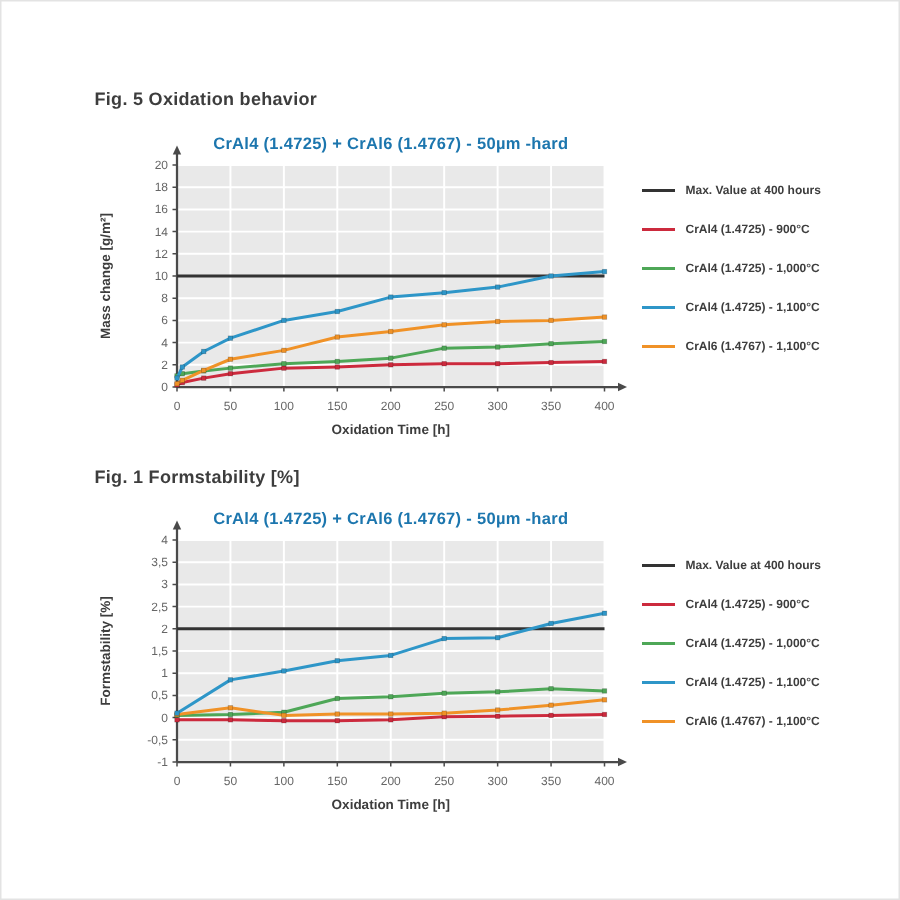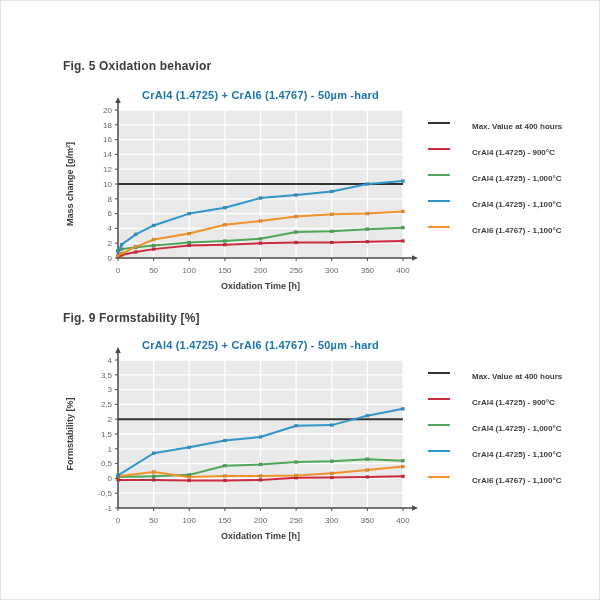--- a/index.html
+++ b/index.html
@@ -10,21 +10,21 @@
   .frame { position:absolute; inset:0; border:1px solid #e3e3e3; pointer-events:none; }
   .caption { position:absolute; font-weight:bold; font-size:12px; color:#3d3d3d; letter-spacing:.2px; }
   #caption1 { left:63px; top:59px; }
   #caption2 { left:63px; top:311px; }
   svg.chart { position:absolute; left:55px; width:380px; height:215px; }
   #chart1 { top:82px; }
   #chart2 { top:332px; }
   .legend { position:absolute; left:428px; width:160px; display:flex; flex-direction:column; gap:17px; }
   #legend1 { top:122px; }
   #legend2 { top:372px; }
-  .legend-item { display:flex; gap:22px; }
+  .legend-item { display:flex; align-items:center; gap:7px; }
   .legend-swatch { width:22px; height:2px; flex:none; }
   .legend-label { font-size:8px; font-weight:bold; color:#3d3d3d; white-space:nowrap; }
   svg text { font-family:"Liberation Sans", sans-serif; }
   .tick-label { font-size:8px; fill:#666666; }
   .axis-title { font-size:9px; font-weight:bold; fill:#3d3d3d; }
   .chart-title { font-size:11px; font-weight:bold; fill:#1c76ae; letter-spacing:.2px; }
 </style>
 </head>
 <body>
 
@@ -178,21 +178,21 @@
     <div class="legend-item">
       <span class="legend-swatch" style="background: rgb(46, 150, 200);"></span>
       <span class="legend-label">CrAl4 (1.4725) - 1,100°C</span>
     </div>
     <div class="legend-item">
       <span class="legend-swatch" style="background: rgb(240, 146, 39);"></span>
       <span class="legend-label">CrAl6 (1.4767) - 1,100°C</span>
     </div>
   </div>
 
-<div class="caption" id="caption2">Fig. 9 Formstability [%]</div>
+<div class="caption" id="caption2">Fig. 1 Formstability [%]</div>
 <svg class="chart" id="chart2" viewBox="0 0 380 215">
     <rect x="63" y="28" width="285" height="148" fill="#e9e9e9"></rect>
     <g>
       <line x1="98.625" y1="28" x2="98.625" y2="176" stroke="#ffffff" stroke-width="1.3"></line>
       <line x1="134.25" y1="28" x2="134.25" y2="176" stroke="#ffffff" stroke-width="1.3"></line>
       <line x1="169.875" y1="28" x2="169.875" y2="176" stroke="#ffffff" stroke-width="1.3"></line>
       <line x1="205.5" y1="28" x2="205.5" y2="176" stroke="#ffffff" stroke-width="1.3"></line>
       <line x1="241.125" y1="28" x2="241.125" y2="176" stroke="#ffffff" stroke-width="1.3"></line>
       <line x1="276.75" y1="28" x2="276.75" y2="176" stroke="#ffffff" stroke-width="1.3"></line>
       <line x1="312.375" y1="28" x2="312.375" y2="176" stroke="#ffffff" stroke-width="1.3"></line>

